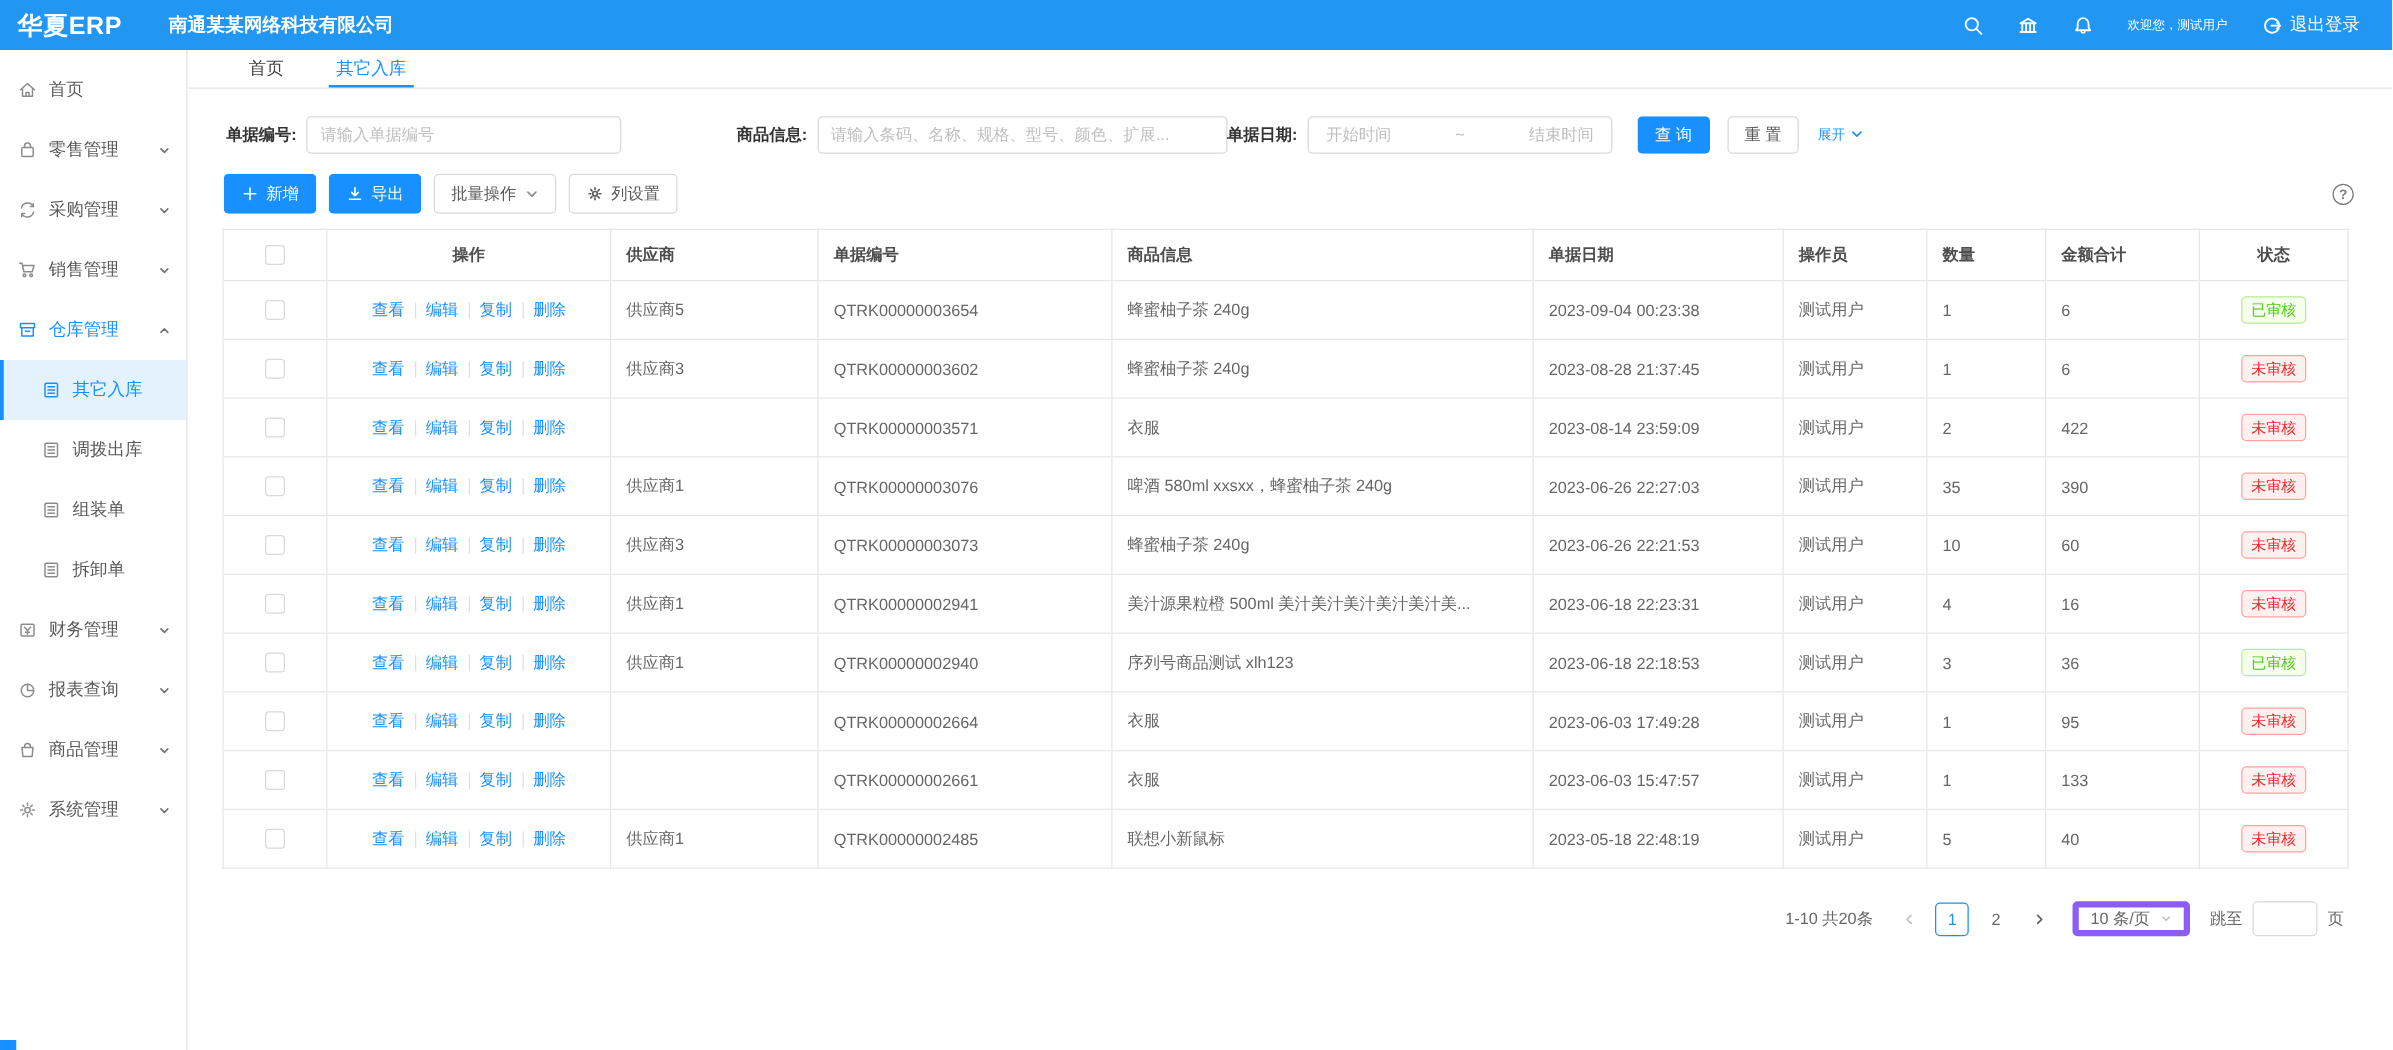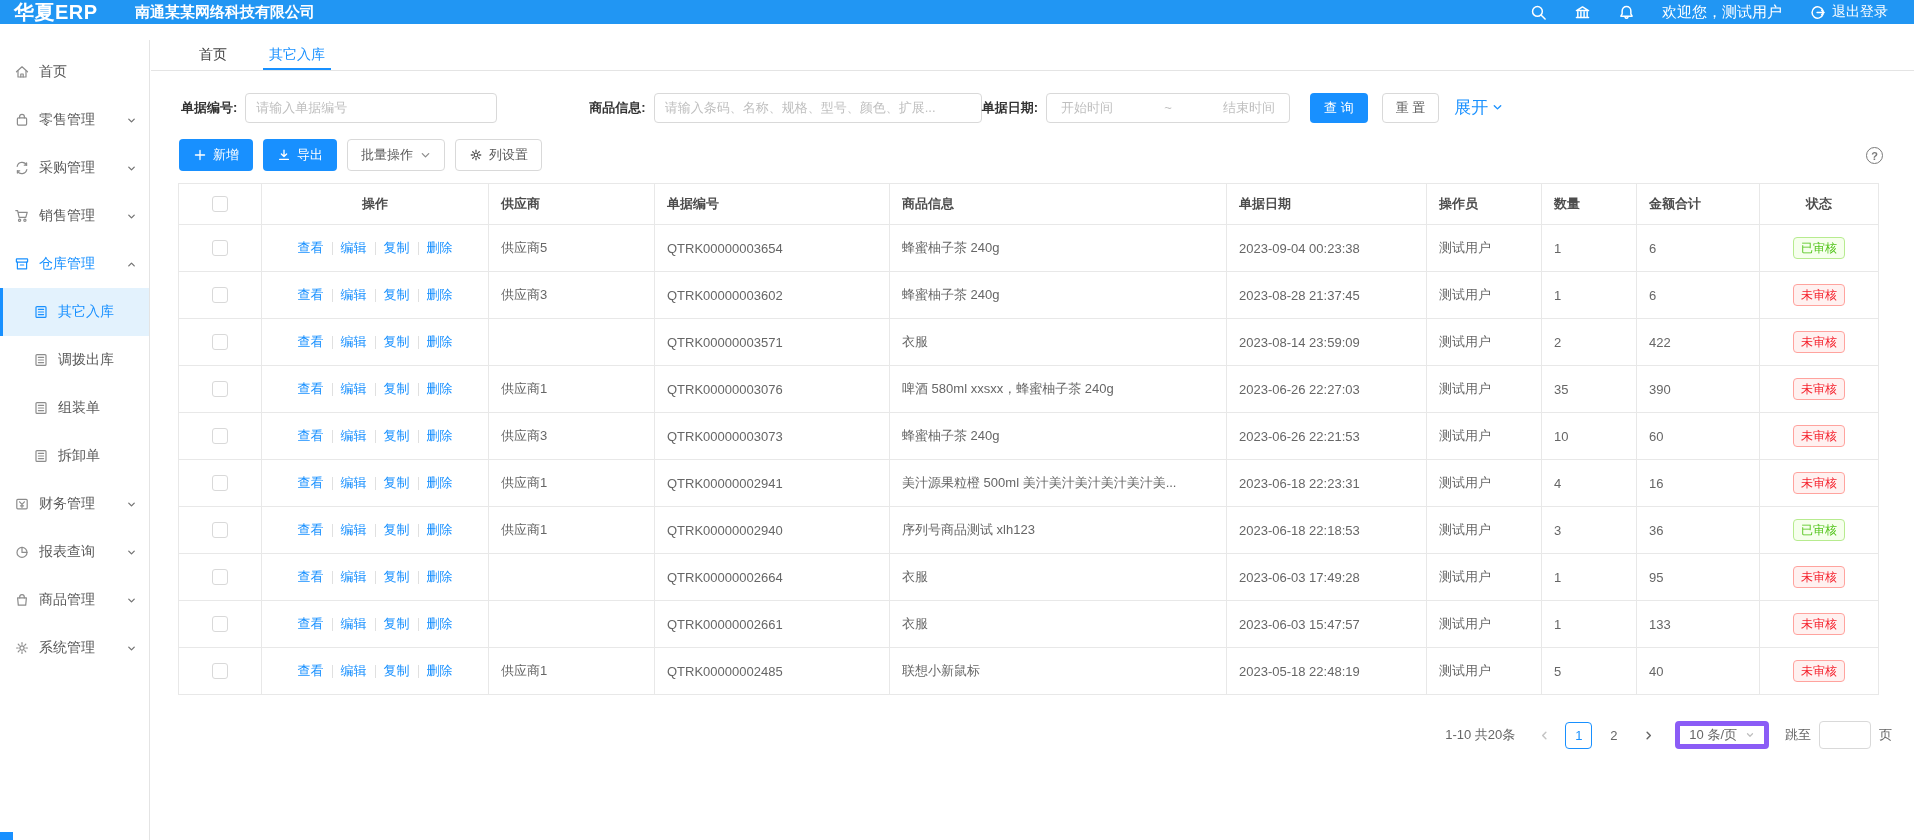--- a/index.html
+++ b/index.html
@@ -1,27 +1,27 @@
 <!DOCTYPE html>
 <html><head>
 <meta charset="utf-8">
 <style>
   * { margin:0; padding:0; box-sizing:border-box; }
   html,body { background:#fff; }
   body { font-family:"Liberation Sans","DejaVu Sans",sans-serif; }
   .app { position:relative; width:1914px; height:840px; overflow:hidden; background:#fff; }
 
   
-  .topbar { position:absolute; top:0; left:0; right:0; height:24px; background:#2196f3; display:flex; align-items:center; color:#fff; }
+  .topbar { position:absolute; top:0; left:0; right:0; height:40px; background:#2196f3; display:flex; align-items:center; color:#fff; }
   .logo { width:135px; padding-left:14px; font-size:20px; font-weight:bold; letter-spacing:.5px; white-space:nowrap; }
   .company { font-size:15px; font-weight:bold; white-space:nowrap; }
   .topbar-right { margin-left:auto; display:flex; align-items:center; gap:27px; padding-right:26px; }
   .tb-icon { width:17px; height:17px; display:inline-flex; cursor:pointer; }
   .tb-icon svg { width:100%; height:100%; stroke:#fff; fill:none; stroke-width:1.4; stroke-linecap:round; stroke-linejoin:round; }
-  .welcome { font-size:15px; }
+  .welcome { font-size:10px; }
   .logout { display:flex; align-items:center; gap:6px; font-size:14px; cursor:pointer; }
 
   
   .sidebar { position:absolute; top:40px; left:0; bottom:0; width:150px; background:#fff; border-right:1px solid #e4e4e4; padding-top:8px; }
   .side-item { height:48px; display:flex; align-items:center; padding:0 12px 0 14px; font-size:14px; color:#595959; cursor:pointer; position:relative; }
   .side-item .s-icon { width:16px; height:16px; margin-right:9px; flex:none; display:inline-flex; }
   .side-item .s-icon svg { width:100%; height:100%; stroke:#8c8c8c; fill:none; stroke-width:1.2; stroke-linecap:round; stroke-linejoin:round; }
   .side-item .s-chev { margin-left:auto; width:11px; height:11px; display:inline-flex; }
   .side-item .s-chev svg { width:100%; height:100%; stroke:#737373; fill:none; stroke-width:1.4; stroke-linecap:round; stroke-linejoin:round; }
   .side-item.sub { padding-left:33px; }
@@ -46,21 +46,21 @@
   .f-input { height:30px; border:1px solid #d9d9d9; border-radius:4px; background:#fff; font-size:13px; color:#595959; padding:0 10px; outline:none; }
   .f-input::placeholder { color:#bfbfbf; }
   .inp-bill { width:252px; margin-right:92px; }
   .inp-prod { width:328px; }
   .daterange { width:244px; height:30px; border:1px solid #d9d9d9; border-radius:4px; display:flex; align-items:center; justify-content:space-between; padding:0 14px; color:#bfbfbf; font-size:13px; margin-right:20px; }
   .btn { height:30px; border-radius:4px; font-size:13px; display:inline-flex; align-items:center; justify-content:center; cursor:pointer; border:1px solid transparent; white-space:nowrap; }
   .btn-primary { background:#1890ff; color:#fff; padding:0 13px; }
   .btn-default { background:#fff; color:#595959; border-color:#d9d9d9; padding:0 13px; }
   .btn-search { margin-right:14px; }
   .btn-reset { margin-right:15px; }
-  .expand-link { color:#1890ff; font-size:17px; display:flex; align-items:center; gap:4px; cursor:pointer; }
+  .expand-link { color:#1890ff; font-size:11px; display:flex; align-items:center; gap:4px; cursor:pointer; }
   .expand-link svg { width:11px; height:11px; stroke:#1890ff; fill:none; stroke-width:1.5; stroke-linecap:round; stroke-linejoin:round; }
 
   
   .toolbar { display:flex; align-items:center; padding-left:28px; margin-top:16px; height:32px; position:relative; }
   .btn .b-icon { width:14px; height:14px; margin-right:6px; display:inline-flex; }
   .btn .b-icon svg { width:100%; height:100%; fill:none; stroke-width:1.5; stroke-linecap:round; stroke-linejoin:round; }
   .btn-primary .b-icon svg { stroke:#fff; }
   .btn-default .b-icon svg { stroke:#595959; }
   .tbtn { height:32px; margin-right:10px; }
   .btn-chev { width:11px; height:11px; margin-left:7px; display:inline-flex; }
@@ -76,21 +76,21 @@
   th.c, td.c { text-align:center; padding:0 4px; }
   .chkbox { width:16px; height:16px; border:1px solid #d9d9d9; border-radius:3px; background:#fff; display:inline-block; vertical-align:middle; cursor:pointer; }
   .actions { display:flex; align-items:center; justify-content:center; }
   .act-link { color:#1890ff; cursor:pointer; }
   .act-sep { width:1px; height:13px; background:#e0e0e0; margin:0 8px; }
   .badge { display:inline-block; font-size:12px; line-height:20px; padding:0 7px; border-radius:4px; border:1px solid; }
   .badge.approved { color:#52c41a; border-color:#b7eb8f; background:#f6ffed; }
   .badge.pending { color:#f5222d; border-color:#ffa39e; background:#fff1f0; }
 
   
-  .pagination { display:flex; align-items:center; justify-content:flex-end; margin:26px 22px 0 0; gap:8px; font-size:13px; color:#666;padding-left:28px; }
+  .pagination { display:flex; align-items:center; justify-content:flex-end; margin:26px 39px 0 0; gap:8px; font-size:13px; color:#666;padding-left:28px; }
   .pg-total { margin-right:8px; }
   .pg-arrow { width:26px; height:26px; display:flex; align-items:center; justify-content:center; cursor:pointer; }
   .pg-arrow svg { width:11px; height:11px; fill:none; stroke-width:1.6; stroke-linecap:round; stroke-linejoin:round; }
   .pg-prev svg { stroke:#c4c4c4; }
   .pg-next svg { stroke:#666; }
   .pg-num { min-width:27px; height:27px; display:flex; align-items:center; justify-content:center; border-radius:4px; cursor:pointer; }
   .pg-num.active { border:1px solid #1890ff; color:#1890ff; }
   .pg-size { height:28px; border:5px solid #8b5cf6; border-radius:4px; display:flex; align-items:center; gap:8px; padding:0 9px; color:#666; cursor:pointer; margin-left:6px; }
   .pg-size svg { width:10px; height:10px; stroke:#bfbfbf; fill:none; stroke-width:1.5; stroke-linecap:round; stroke-linejoin:round; }
   .pg-jump { display:flex; align-items:center; gap:8px; margin-left:8px; }

